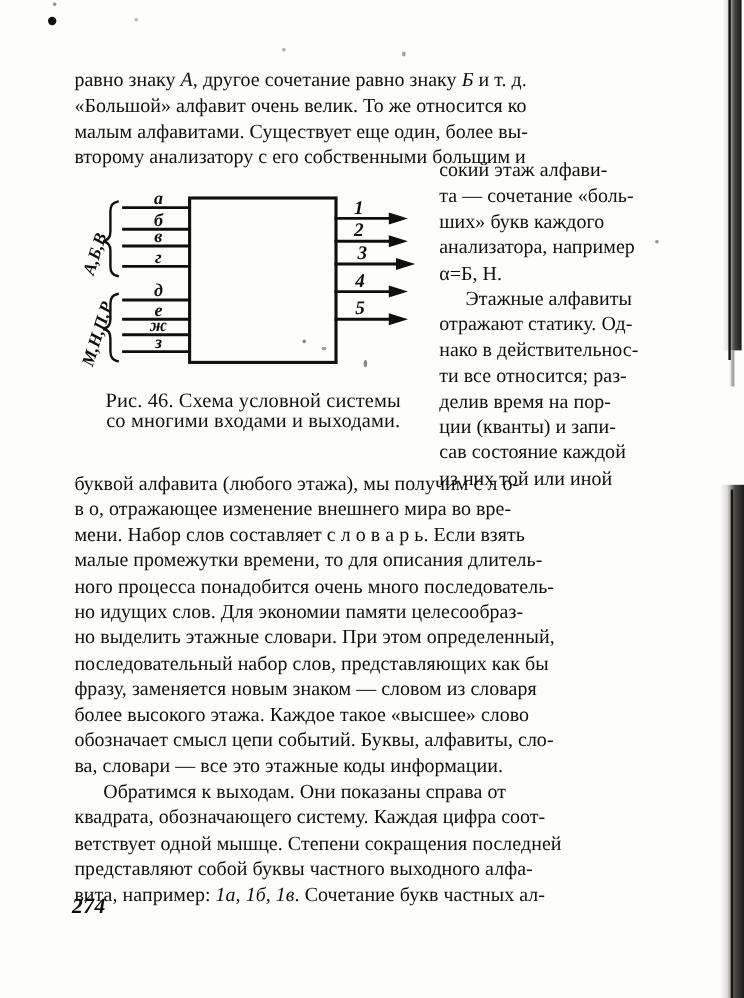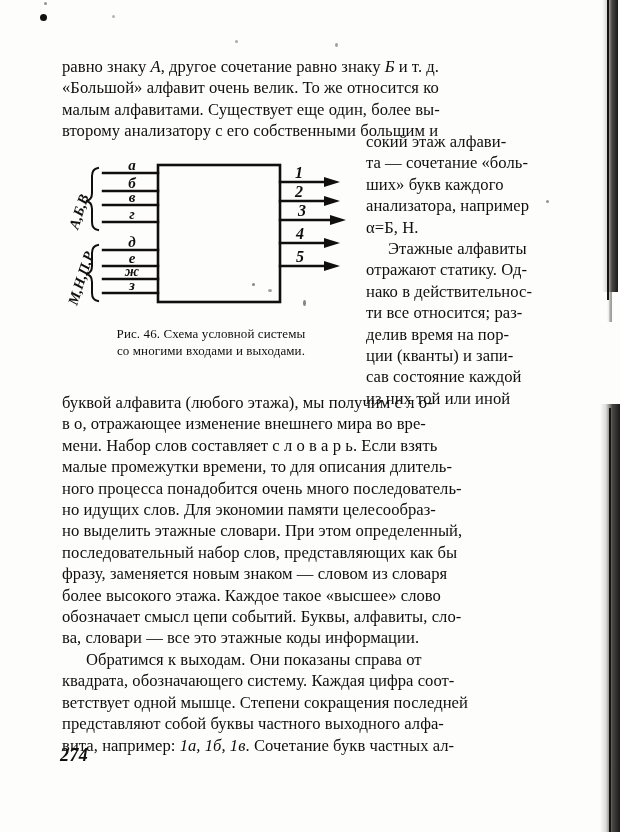--- a/index.html
+++ b/index.html
@@ -113,21 +113,21 @@
     top: 148px;
     width: 296px;
     height: 230px;
   }
   #figure svg { display: block; }
   #fig-caption {
     position: absolute;
     left: 66px;
     top: 326px;
     width: 290px;
-    font-size: 13px;
+    font-size: 17px;
     line-height: 16.6px;
     text-align: center;
     letter-spacing: 0.1px;
   }
 
   
   #page-number {
     position: absolute;
     left: 60px;
     top: 745px;

